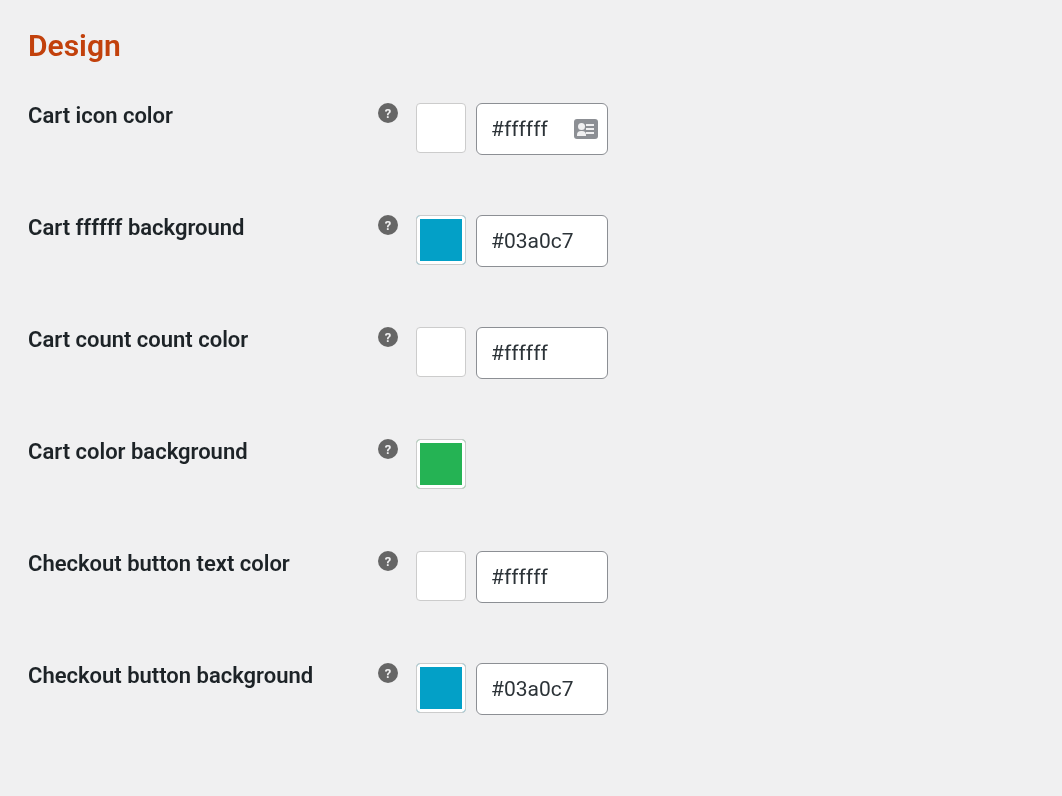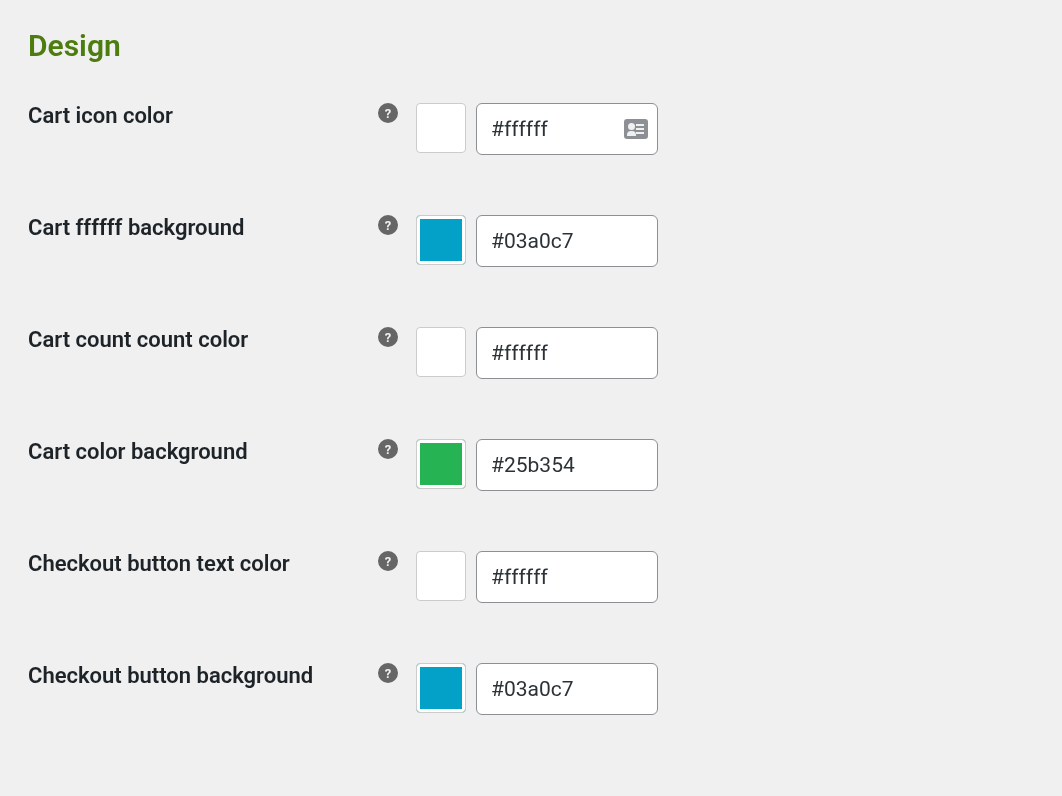--- a/index.html
+++ b/index.html
@@ -11,21 +11,21 @@
       font-family: -apple-system, BlinkMacSystemFont, "Segoe UI", Roboto, Oxygen-Sans, Ubuntu, Cantarell, "Helvetica Neue", sans-serif;
       background: #f0f0f1;
       padding: 28px;
       color: #1d2327;
       width: 1062px;
       height: 796px;
     }
     .section-heading {
       font-size: 30px;
       font-weight: 600;
-      color: #4d7c0f;
+      color: #c2410c;
       margin-bottom: 40px;
     }
     .form-table {
       width: 100%;
     }
     .form-row {
       display: flex;
       align-items: flex-start;
       margin-bottom: 60px;
       min-height: 52px;
@@ -56,21 +56,21 @@
       width: 50px;
       height: 50px;
       border: 1px solid #ccc;
       border-radius: 4px;
       margin-right: 10px;
       flex-shrink: 0;
       cursor: pointer;
       box-shadow: inset 0 0 0 3px #fff;
     }
     .color-input {
-      width: 182px;
+      width: 132px;
       height: 52px;
       border: 1px solid #8c8f94;
       border-radius: 6px;
       background: #fff;
       font-size: 21px;
       padding: 0 14px;
       color: #2c3338;
       box-shadow: 0 0 0 transparent;
       font-family: inherit;
     }
@@ -154,23 +154,20 @@
     <div class="color-swatch" style="background:#ffffff;"></div>
     <div class="input-wrapper">
       <input type="text" class="color-input" value="#ffffff" style="">
     </div>
   </div>
 
   <div class="form-row">
     <div class="form-label">Cart color background</div>
     <span class="help-icon">?</span>
     <div class="color-swatch" style="background:#25b354;"></div>
-    <div class="input-wrapper">
-      <input type="text" class="color-input" value="#25b354" style="">
-    </div>
   </div>
 
   <div class="form-row">
     <div class="form-label">Checkout button text color</div>
     <span class="help-icon">?</span>
     <div class="color-swatch" style="background:#ffffff;"></div>
     <div class="input-wrapper">
       <input type="text" class="color-input" value="#ffffff" style="">
     </div>
   </div>

